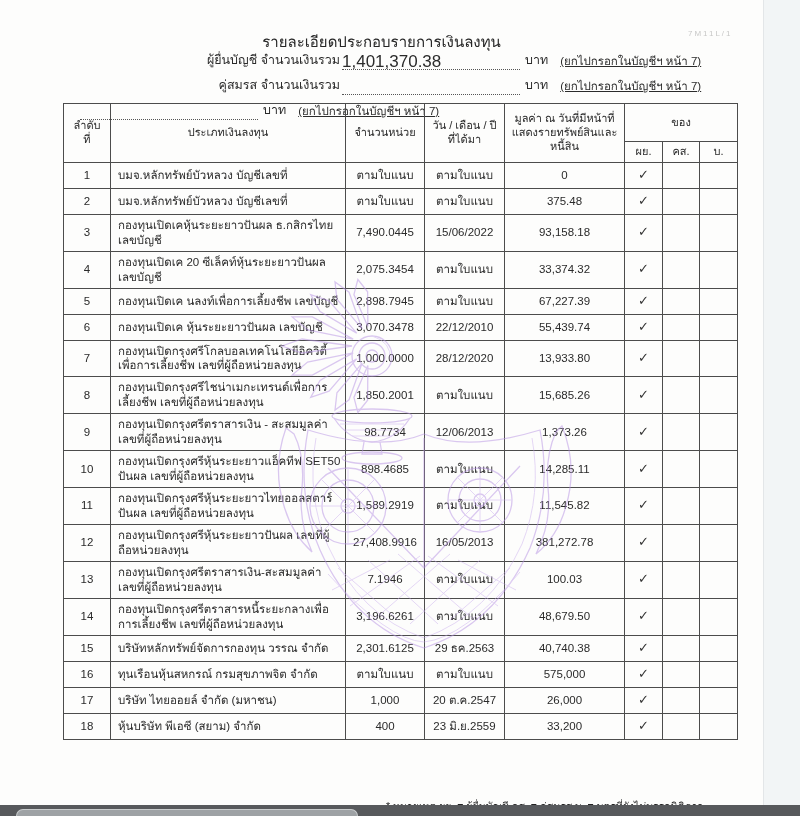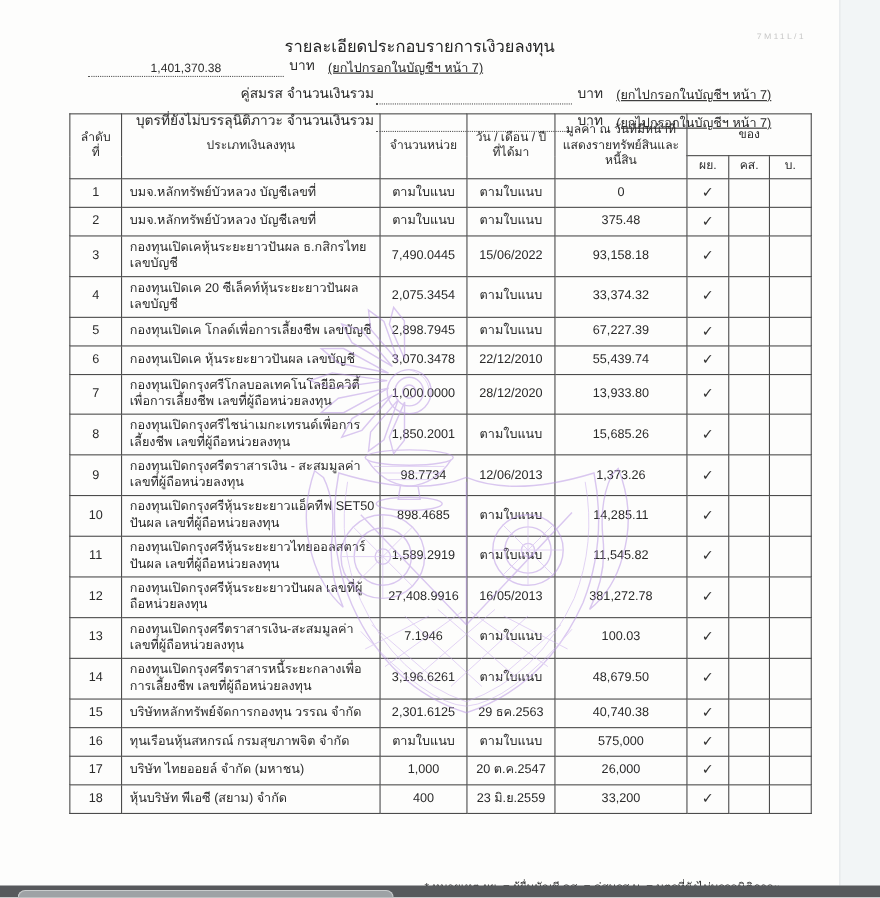--- a/index.html
+++ b/index.html
@@ -17,22 +17,22 @@
 
   .doc-title {
     position:absolute; top:30px; left:0; width:763px;
     text-align:center; font-size:15px; color:#262626;
   }
 
   .summary { position:absolute; top:50px; left:78px; width:640px; font-size:12.5px; }
   .summary-line { display:flex; align-items:flex-end; height:20px; margin-bottom:5px; white-space:nowrap; }
   .summary-label { width:262px; text-align:right; }
   .summary-fill {
-    width:178px; border-bottom:1.5px dotted #555; text-align:center;
-    font-size:11px; margin-left:2px; height:16px; line-height:16px;
+    width:178px; border-bottom:1.5px dotted #555; 
+    font-size:17px; margin-left:2px; height:16px; line-height:16px;
   }
   .summary-unit { margin-left:5px; }
   .summary-note { margin-left:12px; font-size:11.5px;text-decoration:underline; }
 
   table.inv {
     position:absolute; left:63px; top:103px; width:674px;
     border-collapse:collapse; table-layout:fixed;
   }
   .inv th, .inv td {
     border:1px solid #4c4c4c; font-weight:400;
@@ -72,36 +72,36 @@
   .wm { stroke:#b793e3; fill:none; stroke-width:1.3; }
   .wm-thin { stroke:#c6a8ec; fill:none; stroke-width:.9; }
 </style>
 </head>
 <body>
 
 <div class="page">
 
   <div class="corner-mark">7M11L/1</div>
 
-  <div class="doc-title">รายละเอียดประกอบรายการเงิวยลงทุน</div>
+  <div class="doc-title">รายละเอียดประกอบรายการเงินลงทุน</div>
 
   <div class="summary">
     <div class="summary-line">
+      <span class="summary-label">ผู้ยื่นบัญชี  จำนวนเงินรวม</span>
       <span class="summary-fill">1,401,370.38</span>
       <span class="summary-unit">บาท</span>
       <span class="summary-note">(ยกไปกรอกในบัญชีฯ หน้า 7)</span>
     </div>
     <div class="summary-line">
       <span class="summary-label">คู่สมรส  จำนวนเงินรวม</span>
       <span class="summary-fill"></span>
       <span class="summary-unit">บาท</span>
       <span class="summary-note">(ยกไปกรอกในบัญชีฯ หน้า 7)</span>
     </div>
     <div class="summary-line">
-      <span class="summary-label">บุตรที่ยังไม่บรรลุนิติภาวะ  จำนวนเงินรวม</span>
       <span class="summary-fill"></span>
       <span class="summary-unit">บาท</span>
       <span class="summary-note">(ยกไปกรอกในบัญชีฯ หน้า 7)</span>
     </div>
   </div>
 
   <table class="inv">
     <colgroup>
       <col style="width:47px">
         <col style="width:235px">
@@ -171,21 +171,21 @@
       <td class="c-units">2,075.3454</td>
       <td class="c-date">ตามใบแนบ</td>
       <td class="c-value">33,374.32</td>
       <td class="c-check">✓</td>
       <td class="c-check"></td>
       <td class="c-check"></td>
     </tr>
 
     <tr>
       <td class="c-no">5</td>
-      <td class="c-type">กองทุนเปิดเค โกลด์เพื่อการเลี้ยงชีพ เลขบัญชี</td>
+      <td class="c-type">กองทุนเปิดเค นลงท์เพื่อการเลี้ยงชีพ เลขบัญชี</td>
       <td class="c-units">2,898.7945</td>
       <td class="c-date">ตามใบแนบ</td>
       <td class="c-value">67,227.39</td>
       <td class="c-check">✓</td>
       <td class="c-check"></td>
       <td class="c-check"></td>
     </tr>
 
     <tr>
       <td class="c-no">6</td>

